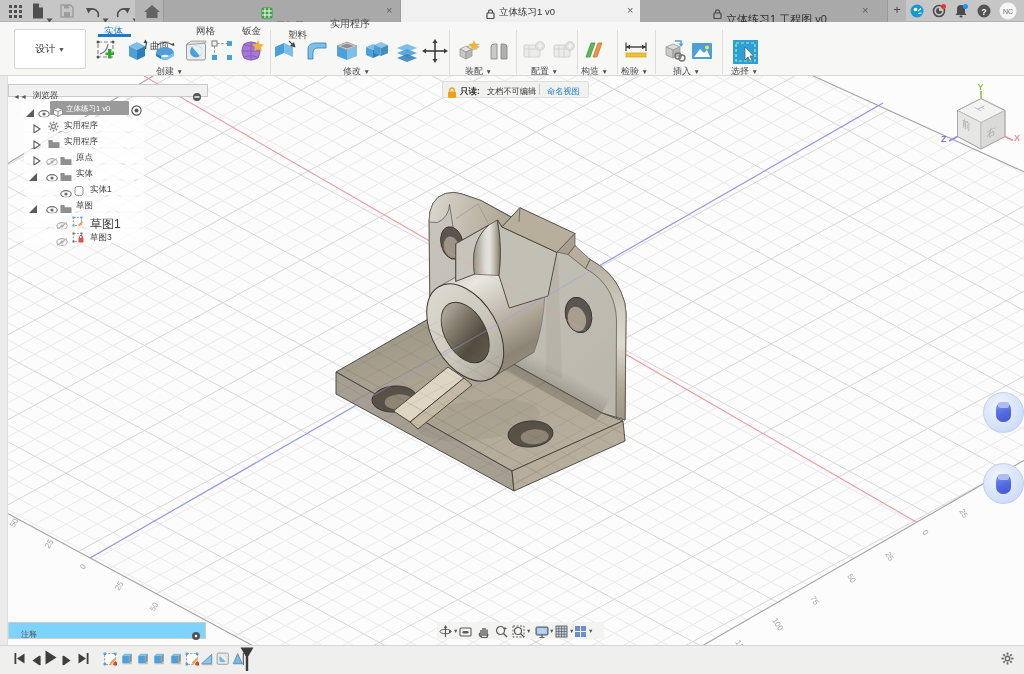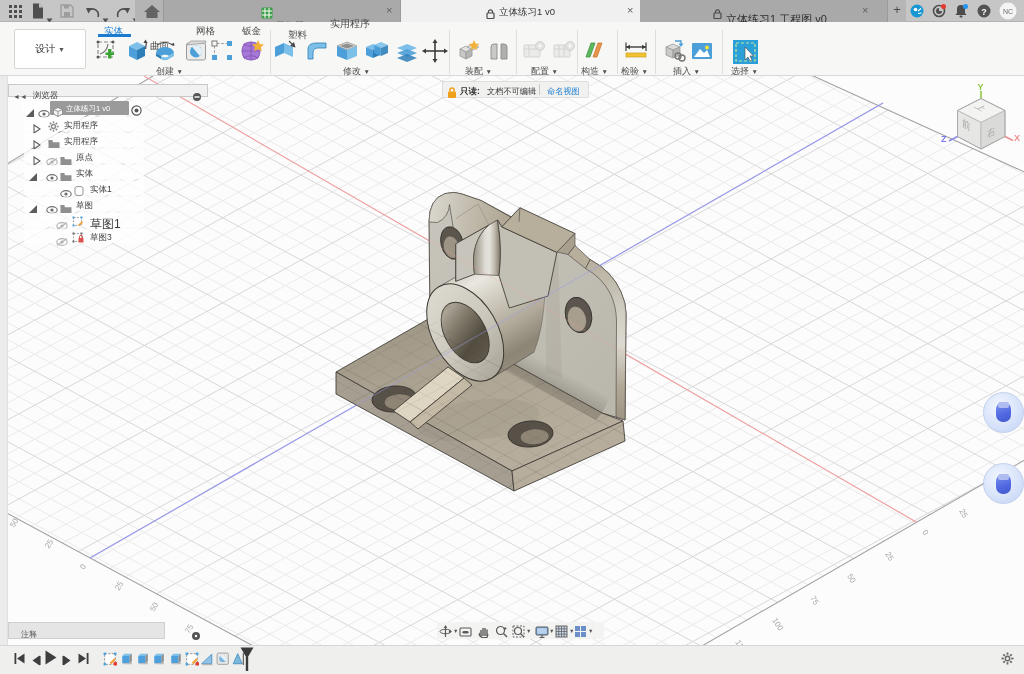--- a/index.html
+++ b/index.html
@@ -564,21 +564,21 @@
 <div class="abs txt" style="left:0px;top:232px;font-size:8.5px;color:#3c3c3c"></div>
 <div style="position:absolute;left:72px;top:230px;width:12px;height:12px;"><svg width="12" height="12" viewBox="0 0 12 12" style="">
       <rect x="1.5" y="1.5" width="8" height="8" fill="#fff" stroke="#9a9a9a" stroke-width="0.9" stroke-dasharray="2,1.4"></rect>
       <rect x="0.5" y="0.5" width="2" height="2" fill="#6a6a6a"></rect>
       <rect x="8.5" y="0.5" width="2" height="2" fill="#6a6a6a"></rect>
       <rect x="0.5" y="8.5" width="2" height="2" fill="#6a6a6a"></rect>
       <rect x="6.5" y="6" width="5" height="4.5" rx="0.5" fill="#d9534f"></rect>
       <path d="M7.5,6 V4.8 A1.5,1.5 0 0 1 10.5,4.8 V6" fill="none" stroke="#d9534f" stroke-width="1"></path>
     </svg></div>
 <div class="abs txt" style="left:90px;top:232px;font-size:8.5px;color:#3c3c3c">草图3</div>
-<div style="position:absolute;left:8px;top:622px;width:157px;height:17px;background:#e5e5e5;border:1px solid #cfcfcf"><span style="font-size:8px;color:#555;margin-left:12px;line-height:16px;display:inline-block">注释</span></div>
+<div style="position:absolute;left:8px;top:622px;width:198px;height:17px;background:#7dd3fc;border:1px solid #cfcfcf"><span style="font-size:8px;color:#555;margin-left:12px;line-height:16px;display:inline-block">注释</span></div>
 <div style="position:absolute;left:192px;top:626px;width:8px;height:8px;"><svg width="8" height="8" viewBox="0 0 8 8" style="">
       <circle cx="4" cy="4" r="4" fill="#555"></circle>
       <circle cx="4" cy="4" r="1.2" fill="#fff"></circle>
     </svg></div>
 <div style="position:absolute;left:437px;top:622px;width:167px;height:17px;background:#f3f3f2;border-radius:2px"></div>
 <div style="position:absolute;left:439px;top:624px;width:14px;height:14px;"><svg width="13" height="13" viewBox="0 0 13 13" style="">
       <ellipse cx="6.5" cy="6.5" rx="5.5" ry="2.2" fill="none" stroke="#5a5a5a" stroke-width="1"></ellipse>
       <line x1="6.5" y1="1" x2="6.5" y2="12" stroke="#5a5a5a" stroke-width="1.2"></line>
       <polygon points="6.5,0 4.8,3 8.2,3" fill="#5a5a5a"></polygon>
       <polygon points="12.8,6.5 10,4.8 10,8.2" fill="#5a5a5a"></polygon>

